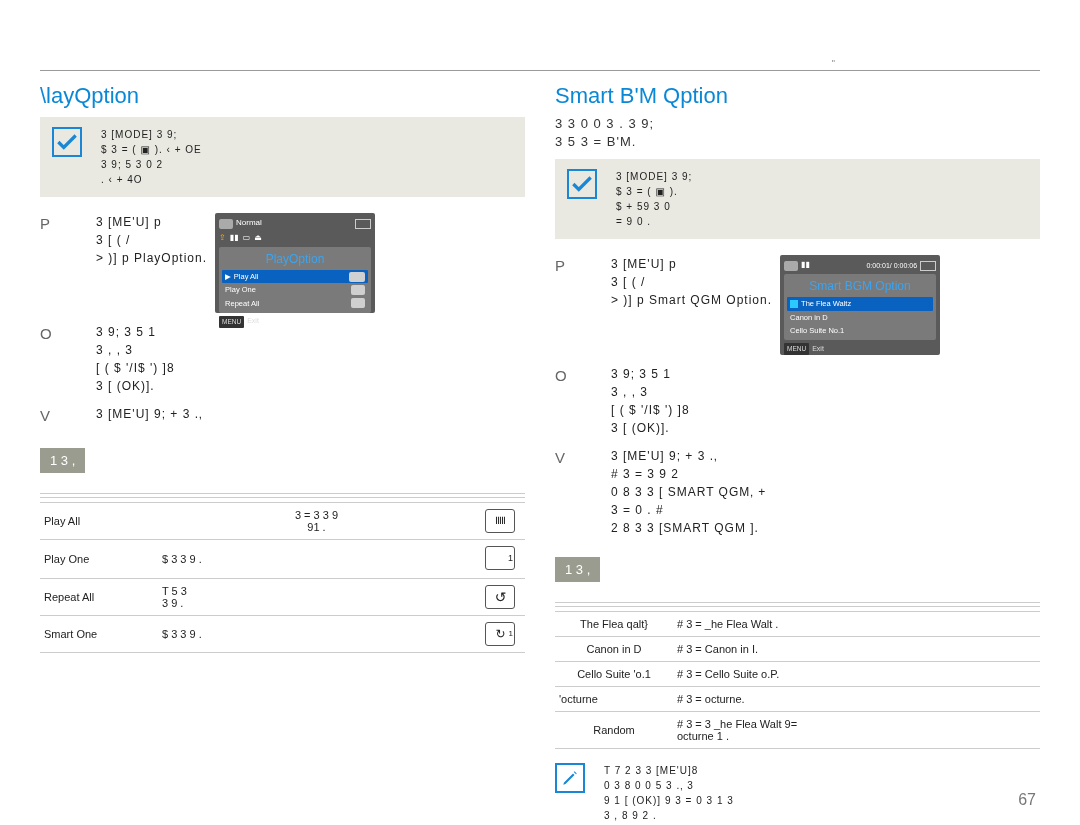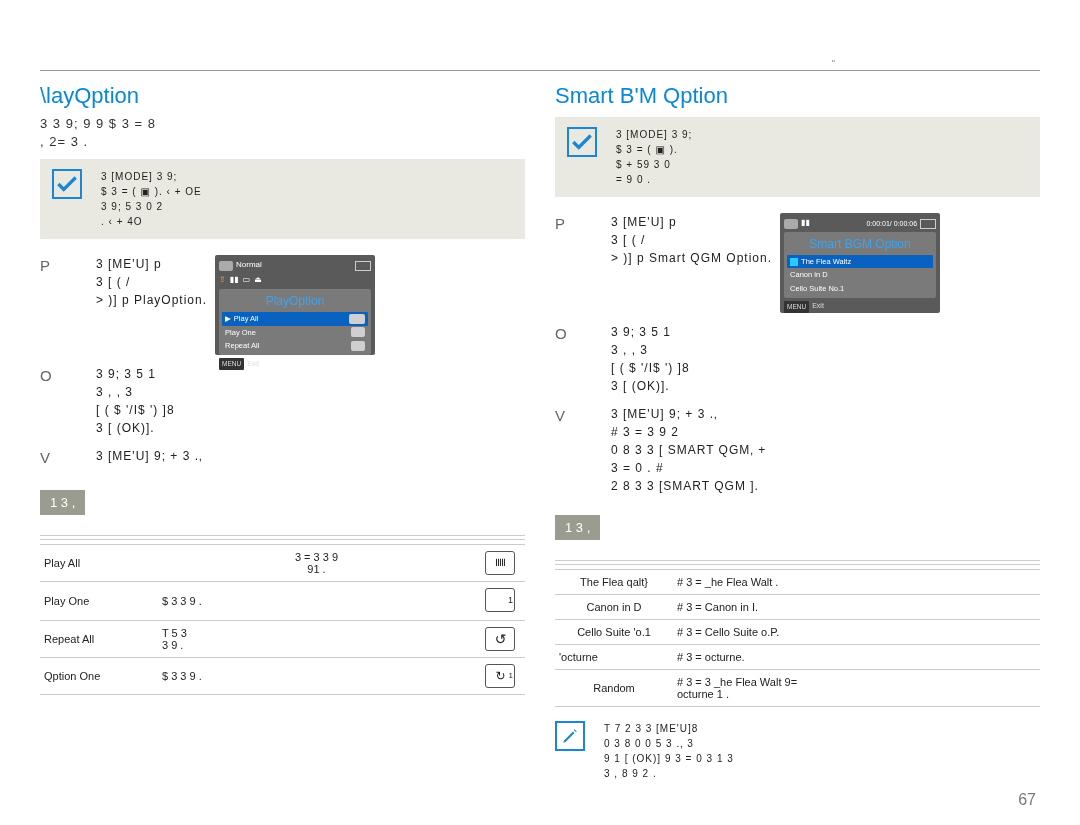--- a/index.html
+++ b/index.html
@@ -57,22 +57,20 @@
 <body>
 
 <div class="page">
   <span class="top-quote">"</span>
   <hr class="top-hr">
 
   <div class="cols">
 
     <div class="col">
       <h2>\layQption</h2>
-      <p class="lead tok" style="white-space:pre-line">3      3 9;   9          9     $ 3   = 8
-, 2=       3        .</p>
 
       <div class="note">
         <div class="note-icon">
           <svg viewBox="0 0 24 24" fill="none" stroke="#1a87d6" stroke-width="3">
               <path d="M4 12l5 5L20 6"></path>
             </svg>
         </div>
         <div class="note-body tok" style="white-space:pre-line">            3 [MODE]       3 9;
 $ 3   =  (      ▣   ). ‹   + OE
 3 9;      5 3 0              2
@@ -151,30 +149,32 @@
           <td>$ 3       3 9     .</td>
           <td class="ic"><span class="glyph one"></span></td>
         </tr>
         <tr>
           <td class="nm">Repeat All</td>
           <td style="white-space:pre-line">T        5 3
 3 9 .</td>
           <td class="ic"><span class="glyph ra"></span></td>
         </tr>
         <tr>
-          <td class="nm">Qption One</td>
+          <td class="nm">Smart One</td>
           <td>$ 3       3 9     .</td>
           <td class="ic"><span class="glyph ro"></span></td>
         </tr>
       </tbody>
         </table>
     </div>
 
     <div class="col">
       <h2>Smart B'M Qption</h2>
+      <p class="lead tok" style="white-space:pre-line">3       3   0     0            3    . 3 9;
+  3 5       3   =  B'M.</p>
 
       <div class="note">
         <div class="note-icon">
           <svg viewBox="0 0 24 24" fill="none" stroke="#1a87d6" stroke-width="3">
               <path d="M4 12l5 5L20 6"></path>
             </svg>
         </div>
         <div class="note-body tok" style="white-space:pre-line">            3 [MODE]       3 9;
 $ 3   =  (      ▣   ).
 $              + 59        3 0

